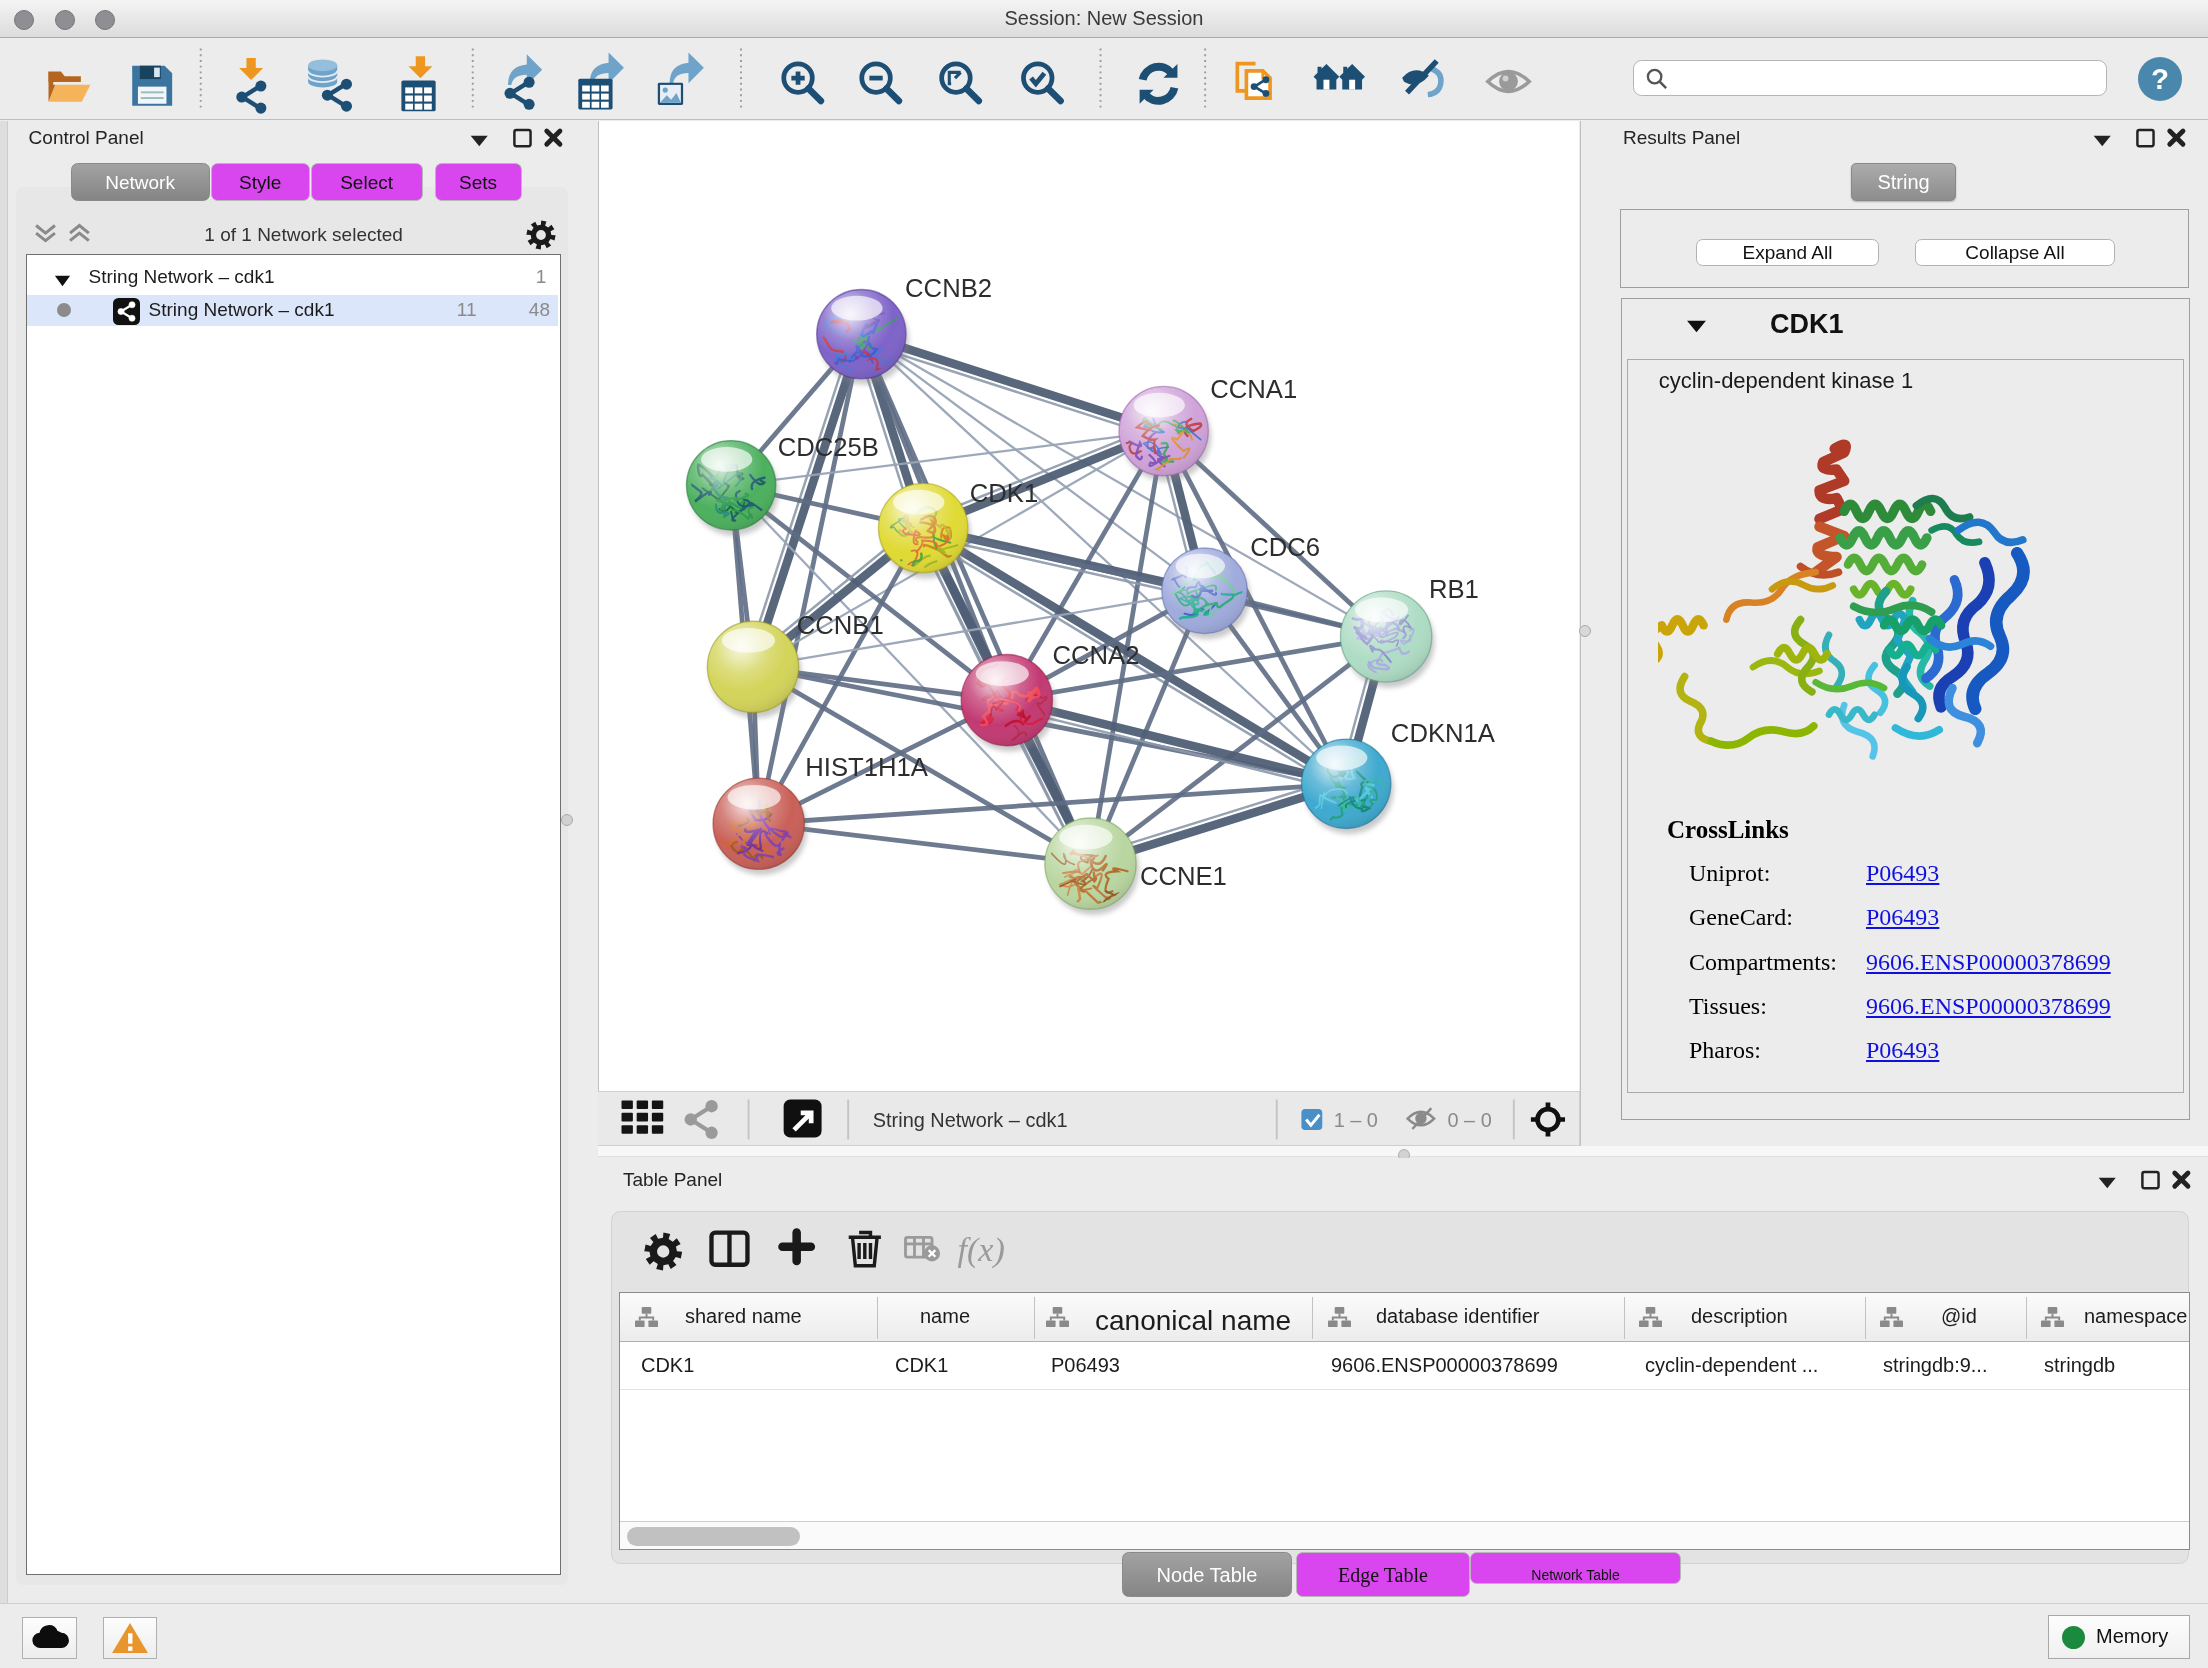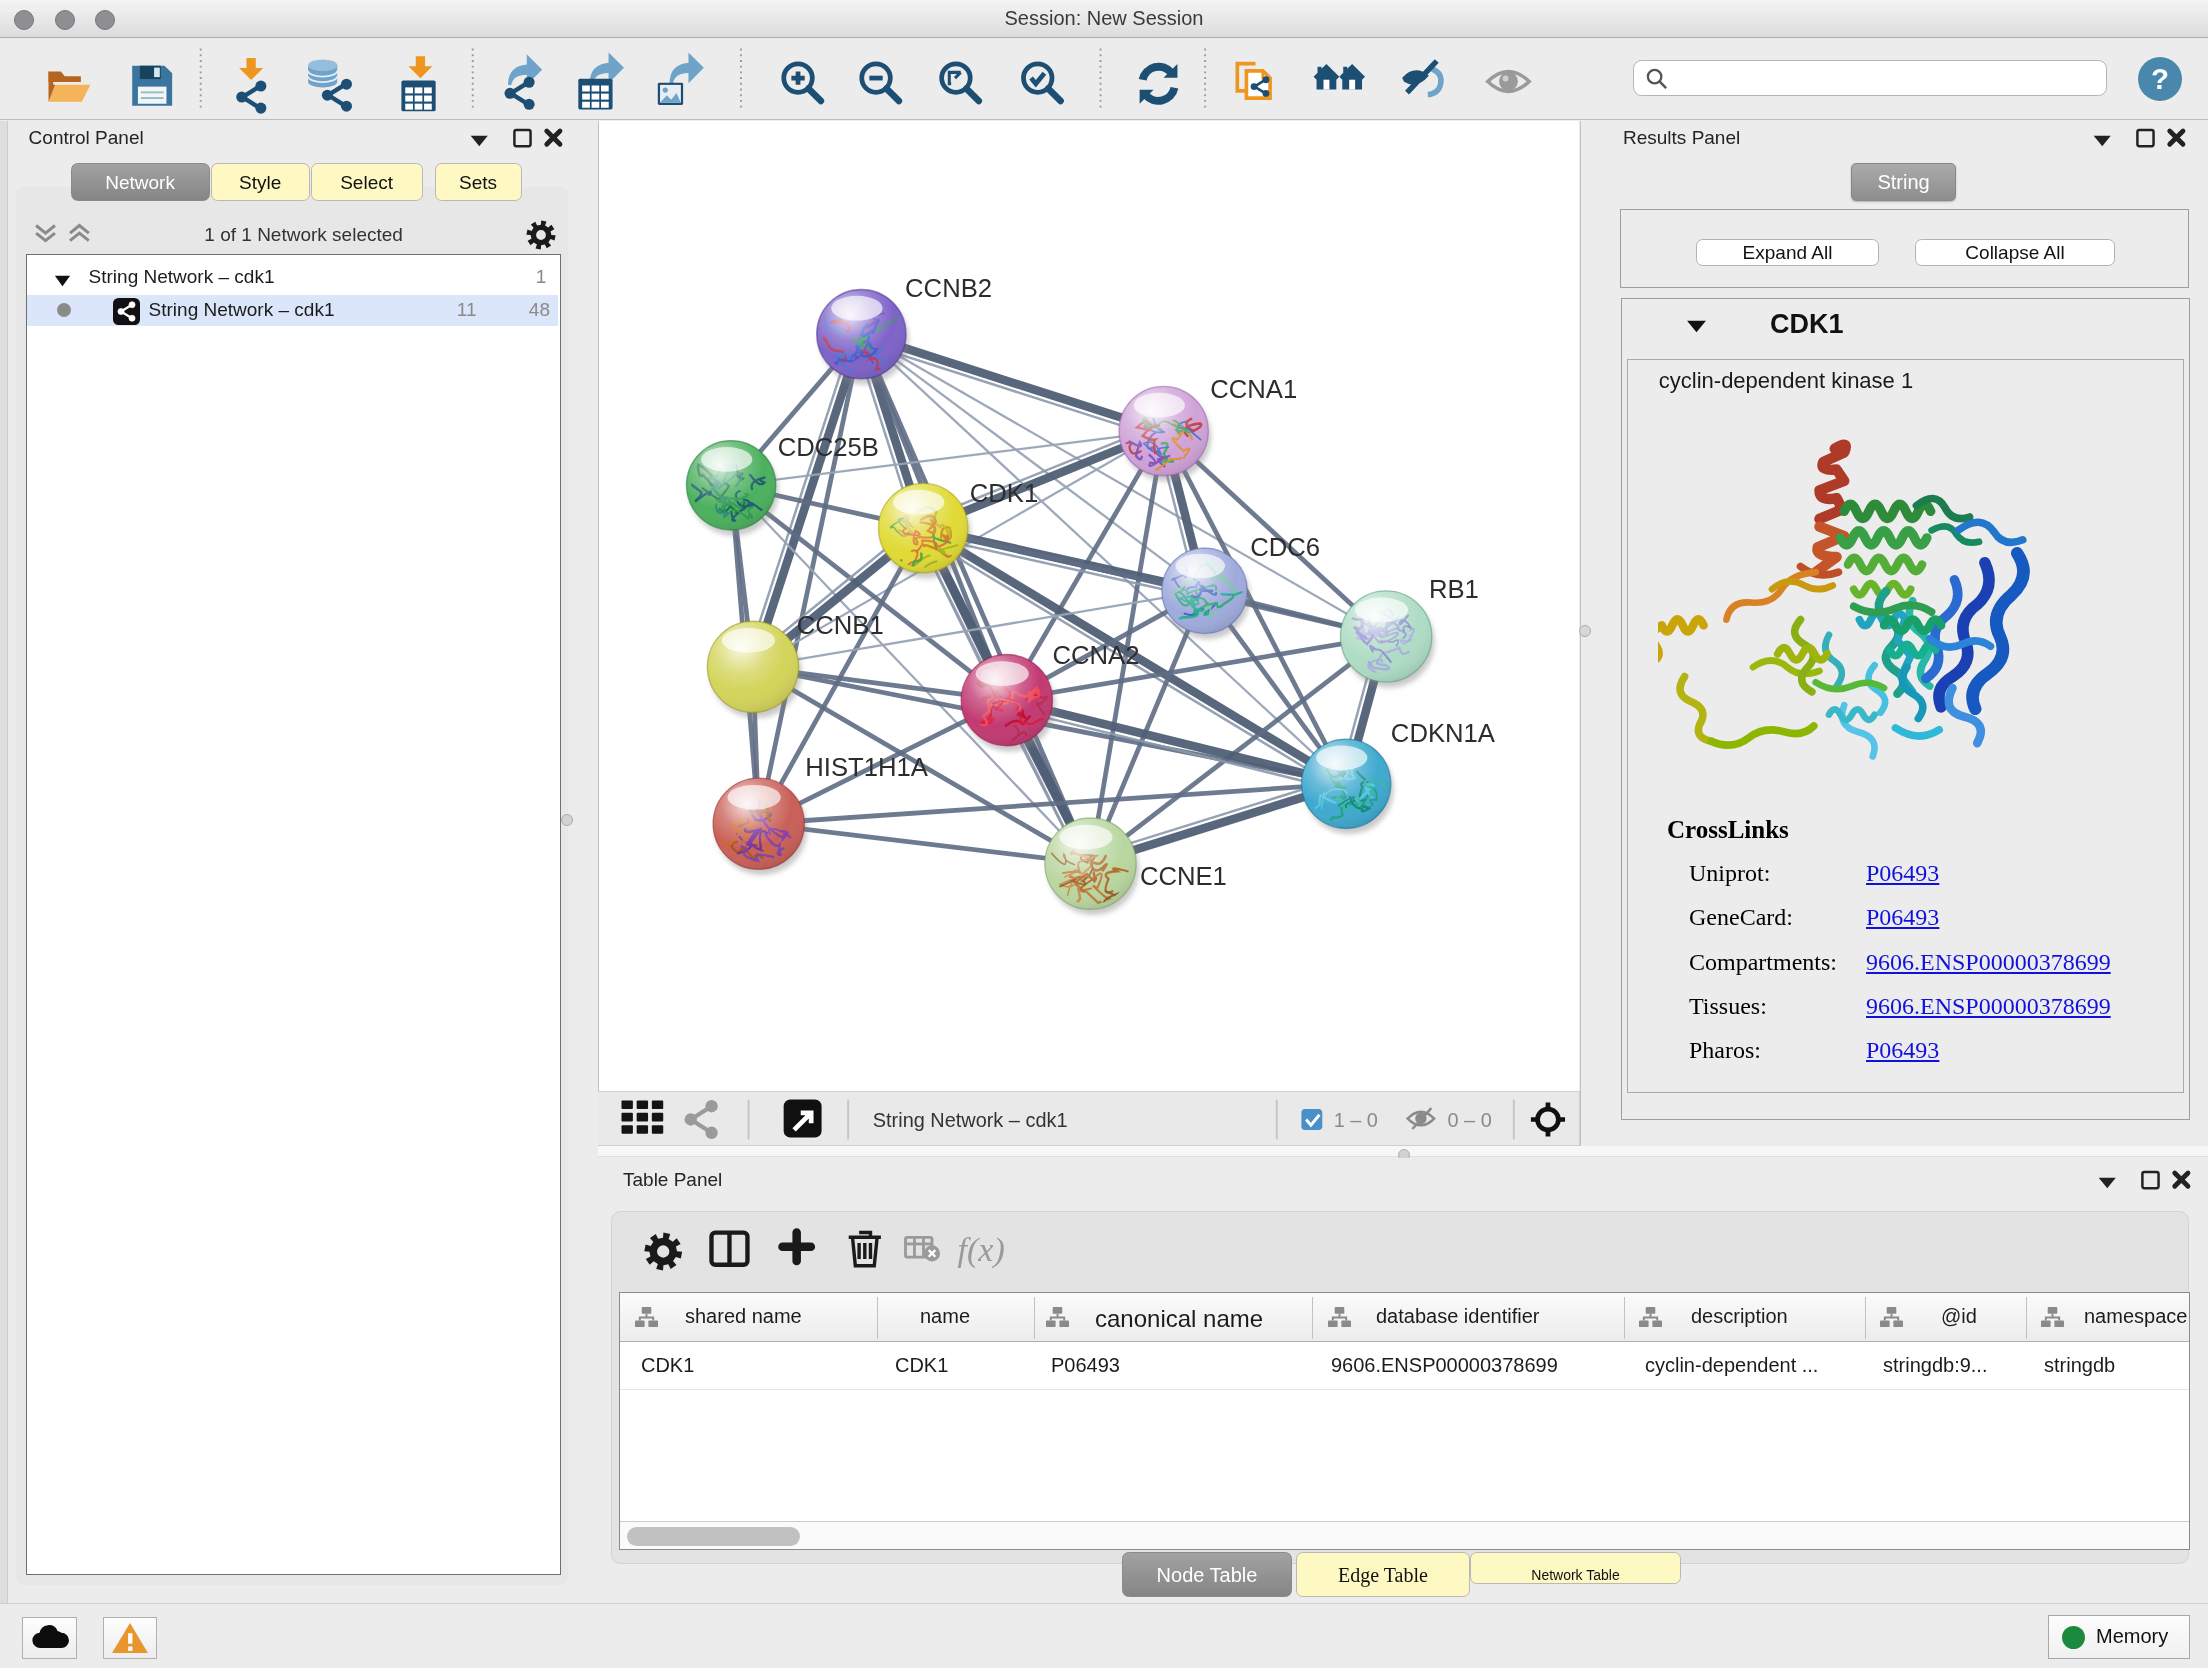--- a/index.html
+++ b/index.html
@@ -3,21 +3,21 @@
 * { margin:0; padding:0; box-sizing:border-box; }
 html,body { width:2208px; height:1668px; font-family:"Liberation Sans", sans-serif; background:#ececec; overflow:hidden; }
 .abs { position:absolute; }
 .titlebar { left:0; top:0; width:2208px; height:38px; background:linear-gradient(#f4f4f4,#dcdcdc); border-bottom:1px solid #aaaaaa; }
 .tl { position:absolute; top:9.5px; width:20px; height:20px; border-radius:50%; background:#8e8e93; border:1px solid #777779; }
 .title { position:absolute; top:6.7px; width:100%; text-align:center; font-size:20px; color:#3a3a3a; }
 .toolbar { left:0; top:39px; width:2208px; height:81px; background:#ececec; border-bottom:1px solid #bcbcbc; }
 .search { position:absolute; left:1633px; top:21px; width:474px; height:36px; background:#fff; border:1.4px solid #b4b4b4; border-radius:8.6px; }
 .help { position:absolute; left:2138px; top:18px; width:44px; height:44px; border-radius:50%; background:#4a87ad; color:#fff; font-size:29.5px; font-weight:bold; text-align:center; line-height:44px; }
 .panelhdr { font-size:19px; color:#242424; }
-.ctrl-tab, .btab { position:absolute; font-size:19px; text-align:center; border:1px solid #b8b8b8; background:#fef9c3; color:#111; border-radius:6.7px; }
+.ctrl-tab, .btab { position:absolute; font-size:19px; text-align:center; border:1px solid #b8b8b8; background:#d946ef; color:#111; border-radius:6.7px; }
 .seltab { background:linear-gradient(#a2a2a2,#858585); color:#fff; border-color:#8a8a8a; }
 .net { position:absolute; left:0; top:0; }
 a.lnk { color:#1111dd; text-decoration:underline; }
 </style></head>
 <body>
 <div class="abs titlebar">
   <div class="tl" style="left:14.3px"></div>
     <div class="tl" style="left:55px"></div>
     <div class="tl" style="left:95px"></div>
   <div class="title">Session: New Session</div>
@@ -823,21 +823,21 @@
           <svg width="25" height="23" viewBox="0 0 26 24" style="position:absolute;left:1420px;top:13.3px">
             <g fill="#8a8a8a">
               <rect x="8" y="1" width="10" height="7" rx="1"></rect>
               <rect x="1" y="15" width="10" height="7" rx="1"></rect>
               <rect x="15" y="15" width="10" height="7" rx="1"></rect>
             </g>
             <path d="M13,8 v4 M6,15 v-3 h14 v3" stroke="#8a8a8a" stroke-width="2" fill="none"></path>
           </svg>
           <div class="abs" style="left:65px;top:12.4px;font-size:20px;color:#1c1c1c">shared name</div>
           <div class="abs" style="left:300px;top:12.4px;font-size:20px;color:#1c1c1c">name</div>
-          <div class="abs" style="left:475px;top:12.4px;font-size:24px;color:#1c1c1c">canonical name</div>
+          <div class="abs" style="left:475px;top:12.4px;font-size:28px;color:#1c1c1c">canonical name</div>
           <div class="abs" style="left:756px;top:12.4px;font-size:20px;color:#1c1c1c">database identifier</div>
           <div class="abs" style="left:1071px;top:12.4px;font-size:20px;color:#1c1c1c">description</div>
           <div class="abs" style="left:1321px;top:12.4px;font-size:20px;color:#1c1c1c">@id</div>
           <div class="abs" style="left:1464px;top:12.4px;font-size:20px;color:#1c1c1c">namespace</div>
         </div>
         <div class="abs" style="left:0;top:50px;width:1569px;height:47px;border-bottom:1px solid #e3e3e3;background:#fff">
           <div class="abs" style="left:21px;top:10.5px;font-size:20px;color:#1c1c1c">CDK1</div>
           <div class="abs" style="left:275px;top:10.5px;font-size:20px;color:#1c1c1c">CDK1</div>
           <div class="abs" style="left:431px;top:10.5px;font-size:20px;color:#1c1c1c">P06493</div>
           <div class="abs" style="left:711px;top:10.5px;font-size:20px;color:#1c1c1c">9606.ENSP00000378699</div>

